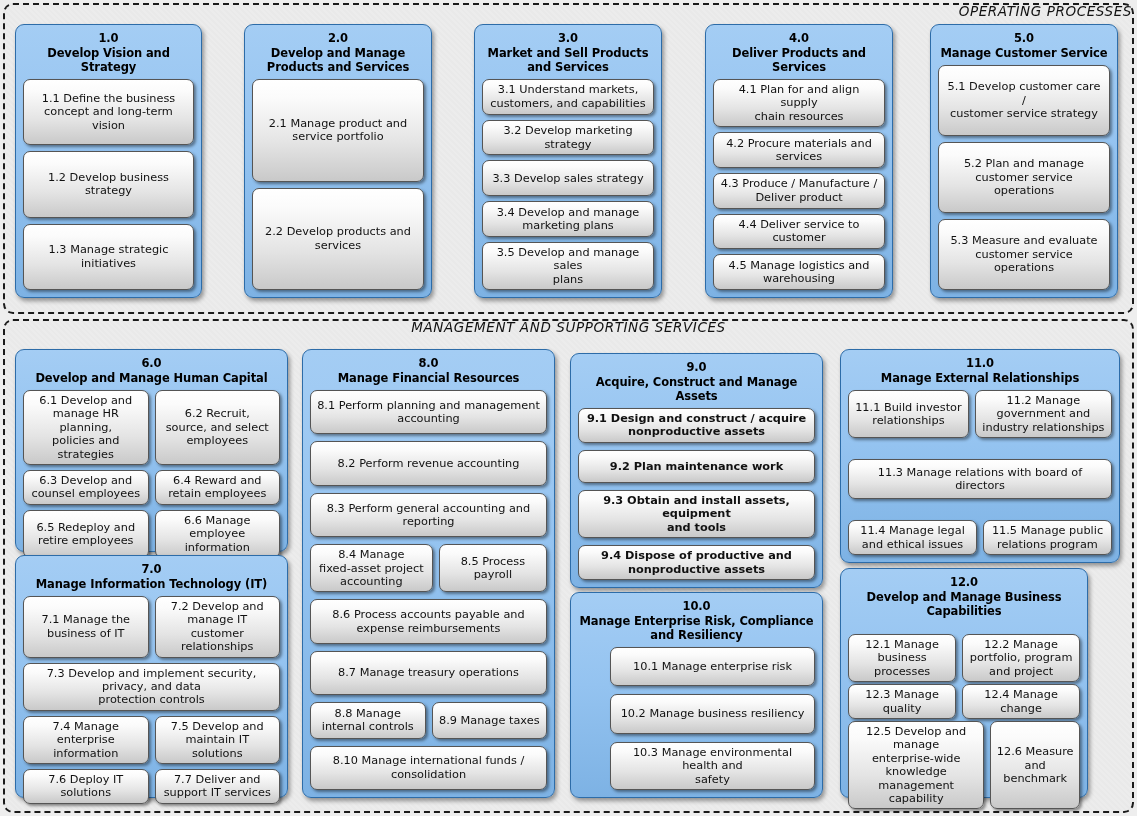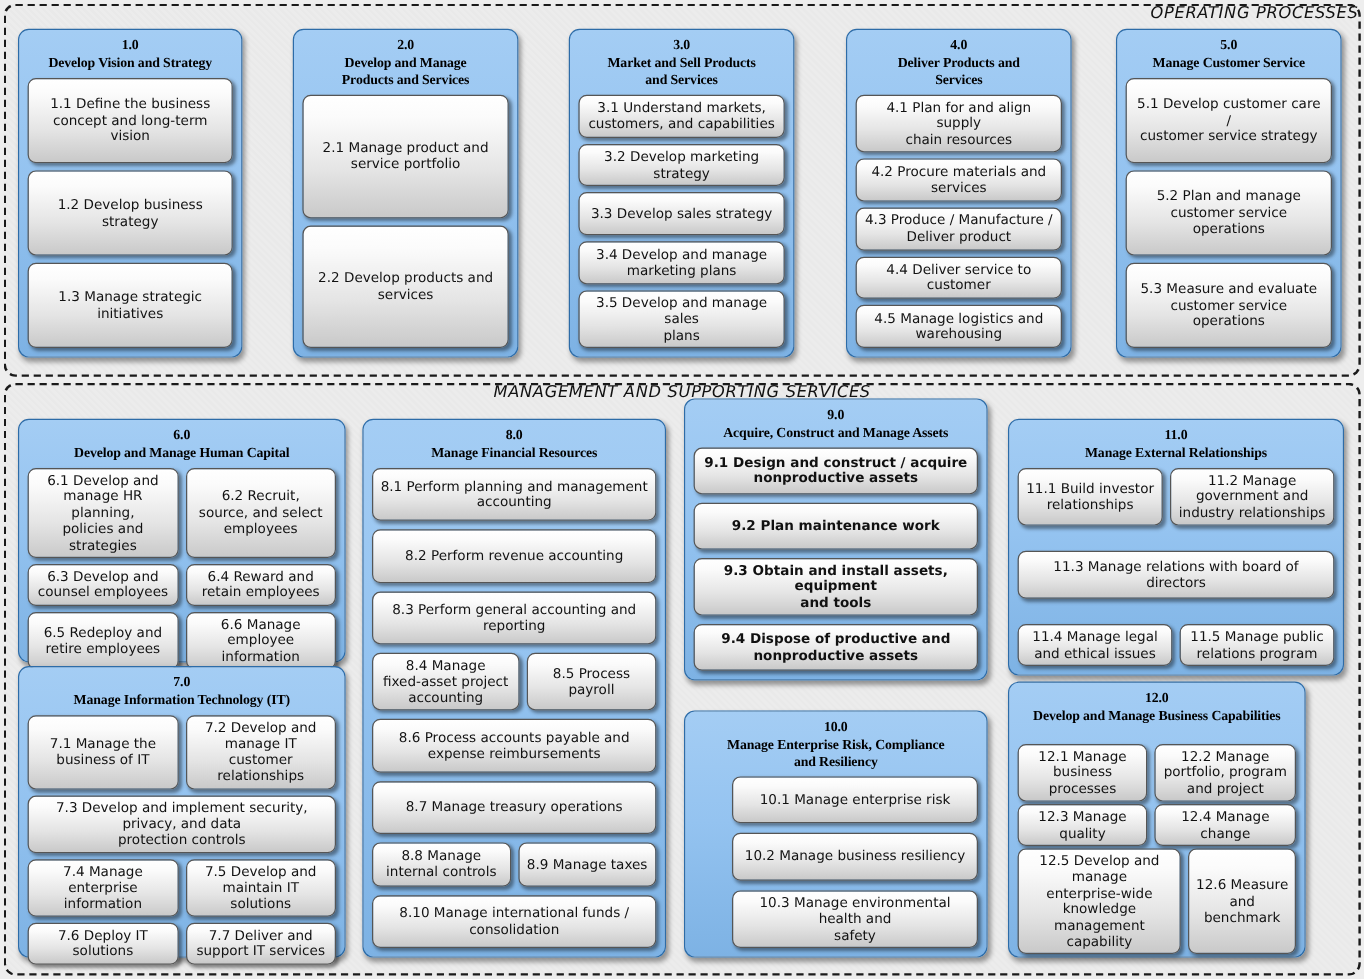--- a/index.html
+++ b/index.html
@@ -56,21 +56,20 @@
   }
   .group-title {
     text-align: center;
     font-weight: bold;
     font-size: 11.5px;
     line-height: 14px;
     color: #000;
     margin: 1px 0 5px 0;
     letter-spacing: -0.1px;
     white-space: pre-line;
-    font-family: Liberation Serif, serif;
   }
   .group-body {
     flex: 1;
     display: flex;
     flex-direction: column;
     gap: 6px;
   }
   .row {
     display: flex;
     gap: 6px;
@@ -260,21 +259,21 @@
     <div class="row" style="flex:1;">
       <div class="pbox" style="flex:1;">8.8 Manage
 internal controls</div>
       <div class="pbox" style="flex:1;">8.9 Manage taxes</div>
     </div>
     <div class="pbox" style="flex:1;">8.10 Manage international funds /
 consolidation</div>
   </div>
 </div>
 
-<div class="group" style="left:570px; top:332px; width:253px; height:235px;">
+<div class="group" style="left:570px; top:353px; width:253px; height:235px;">
   <div class="group-title">9.0</div>
   <div class="group-title" style="margin-top:-4px;">Acquire, Construct and Manage Assets</div>
   <div class="group-body" style="gap:7px;font-weight:bold;">
     <div class="pbox grow">9.1 Design and construct / acquire
 nonproductive assets</div>
     <div class="pbox grow">9.2 Plan maintenance work</div>
     <div class="pbox grow">9.3 Obtain and install assets, equipment
 and tools</div>
     <div class="pbox grow">9.4 Dispose of productive and
 nonproductive assets</div>

